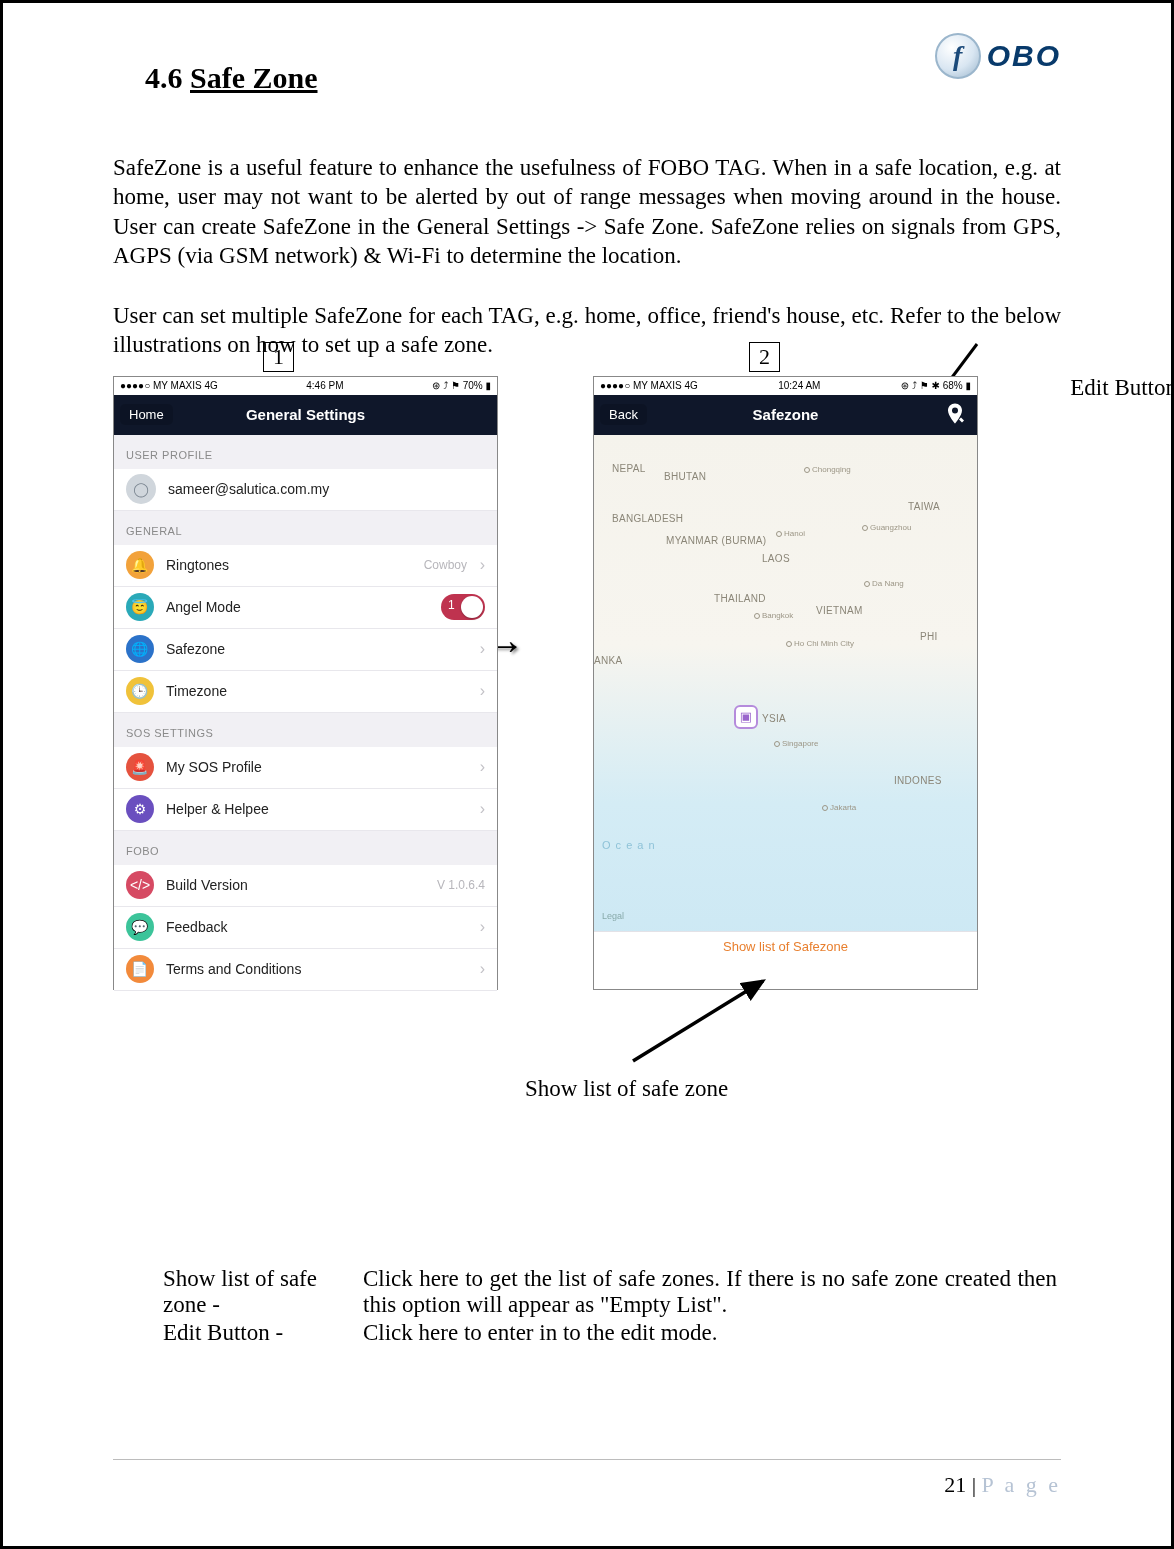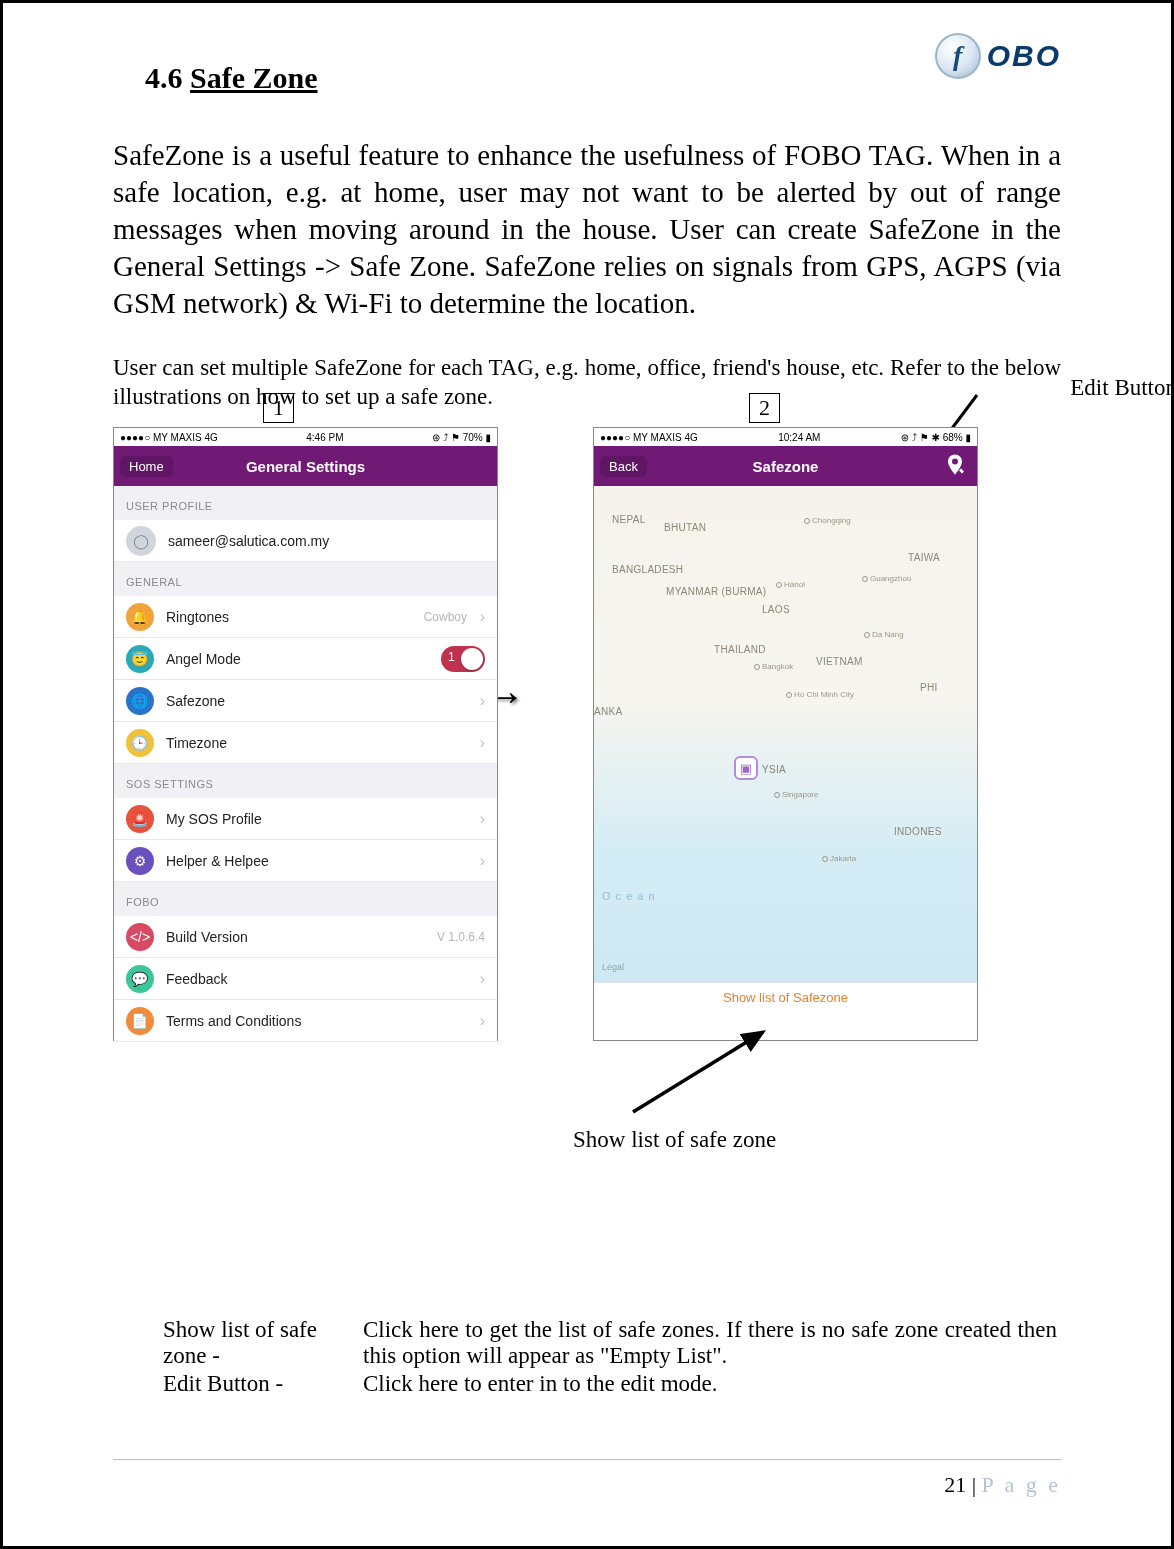--- a/index.html
+++ b/index.html
@@ -10,37 +10,37 @@
   
   .logo { position: absolute; top: 30px; right: 110px; display: flex; align-items: center; gap: 6px; }
   .logo-circle { width: 46px; height: 46px; border-radius: 50%; background: radial-gradient(circle at 35% 30%, #fff, #d9e6f2 55%, #9bb6cc); border: 2px solid #9bb6cc; display: flex; align-items: center; justify-content: center; font-style: italic; font-weight: bold; font-size: 28px; color: #1b4a7a; font-family: Georgia, serif; }
   .logo-text { font-family: Arial, sans-serif; font-weight: 900; font-size: 30px; letter-spacing: 2px; font-style: italic; color: #083a6b; }
 
   
   h2.section-heading { font-size: 30px; font-weight: bold; margin-top: 18px; margin-left: 32px; }
   h2.section-heading .underline { text-decoration: underline; }
 
   
-  .para { font-size: 29px; text-align: justify; margin-top: 42px; line-height: 1.28; }
+  .para { font-size: 23px; text-align: justify; margin-top: 58px; line-height: 1.28; }
   .para2 { font-size: 23px; text-align: justify; margin-top: 30px; line-height: 1.28; }
 
   
   .ann { position: absolute; font-size: 23px; }
   .num-box { display: inline-block; border: 1px solid #000; padding: 0 9px; font-size: 22px; line-height: 28px; }
 
   
   .phone-row { position: relative; margin-top: 16px; height: 720px; }
   .phone { position: absolute; width: 385px; border: 1px solid #888; background: #fff; font-family: -apple-system, "Helvetica Neue", Arial, sans-serif; }
   .phone.one { left: 0; top: 0; height: 614px; }
   .phone.two { left: 480px; top: 0; height: 614px; }
 
   .statusbar { height: 18px; background: #fff; color: #000; font-size: 10px; display: flex; align-items: center; justify-content: space-between; padding: 0 6px; }
   .statusbar span { white-space: nowrap; }
 
-  .navbar { height: 40px; background: #701a75; color: #fff; display: flex; align-items: center; position: relative; font-size: 15px; }
+  .navbar { height: 40px; background: #0f172a; color: #fff; display: flex; align-items: center; position: relative; font-size: 15px; }
   .nav-back { background: rgba(0,0,0,.14); border-radius: 5px; padding: 3px 9px; margin-left: 6px; font-size: 13px; color: #fff; }
   .nav-title { position: absolute; left: 0; right: 0; text-align: center; font-weight: 600; font-size: 15px; pointer-events: none; }
   .nav-edit-icon { position: absolute; right: 10px; top: 50%; transform: translateY(-50%); }
 
   .sect-label { font-size: 11px; color: #8a8a8a; padding: 14px 12px 8px 12px; background: #f1f0f4; letter-spacing: .5px; }
   .row { height: 42px; background: #fff; border-bottom: 1px solid #e8e7ec; display: flex; align-items: center; padding: 0 12px; font-size: 14px; color: #222; position: relative; }
   .row .ic { width: 28px; height: 28px; border-radius: 50%; margin-right: 12px; display: flex; align-items: center; justify-content: center; color: #fff; font-size: 14px; flex-shrink: 0; }
   .row .chev { position: absolute; right: 12px; color: #c3c2c7; font-size: 16px; }
   .row .meta { position: absolute; right: 30px; color: #b7b6bb; font-size: 12px; }
   .row .toggle { position: absolute; right: 12px; width: 44px; height: 26px; border-radius: 13px; background: #bf334f; }
@@ -233,21 +233,21 @@
       </div>
 
       <svg class="edit-arrow-svg" style="left: 500px; top: 595px;" width="180" height="100">
         <defs>
             <marker id="ah2" markerWidth="8" markerHeight="8" refX="6" refY="3" orient="auto">
               <path d="M0,0 L7,3 L0,6 Z" fill="#000"></path>
             </marker>
           </defs>
         <line x1="20" y1="90" x2="150" y2="10" stroke="#000" stroke-width="3.5" marker-end="url(#ah2)"></line>
       </svg>
-      <div class="showlist-label" style="left: 412px; top: 700px; margin-left: 48px;">Show list of safe zone</div>
+      <div class="showlist-label" style="left: 412px; top: 700px;">Show list of safe zone</div>
 
     </div>
 
     <div class="defs">
       <div class="drow">
         <div class="dt">Show list of safe zone -</div>
         <div class="dd">Click here to get the list of safe zones. If there is no safe zone created then this option will appear as "Empty List".</div>
       </div>
       <div class="drow">
         <div class="dt">Edit Button -</div>

